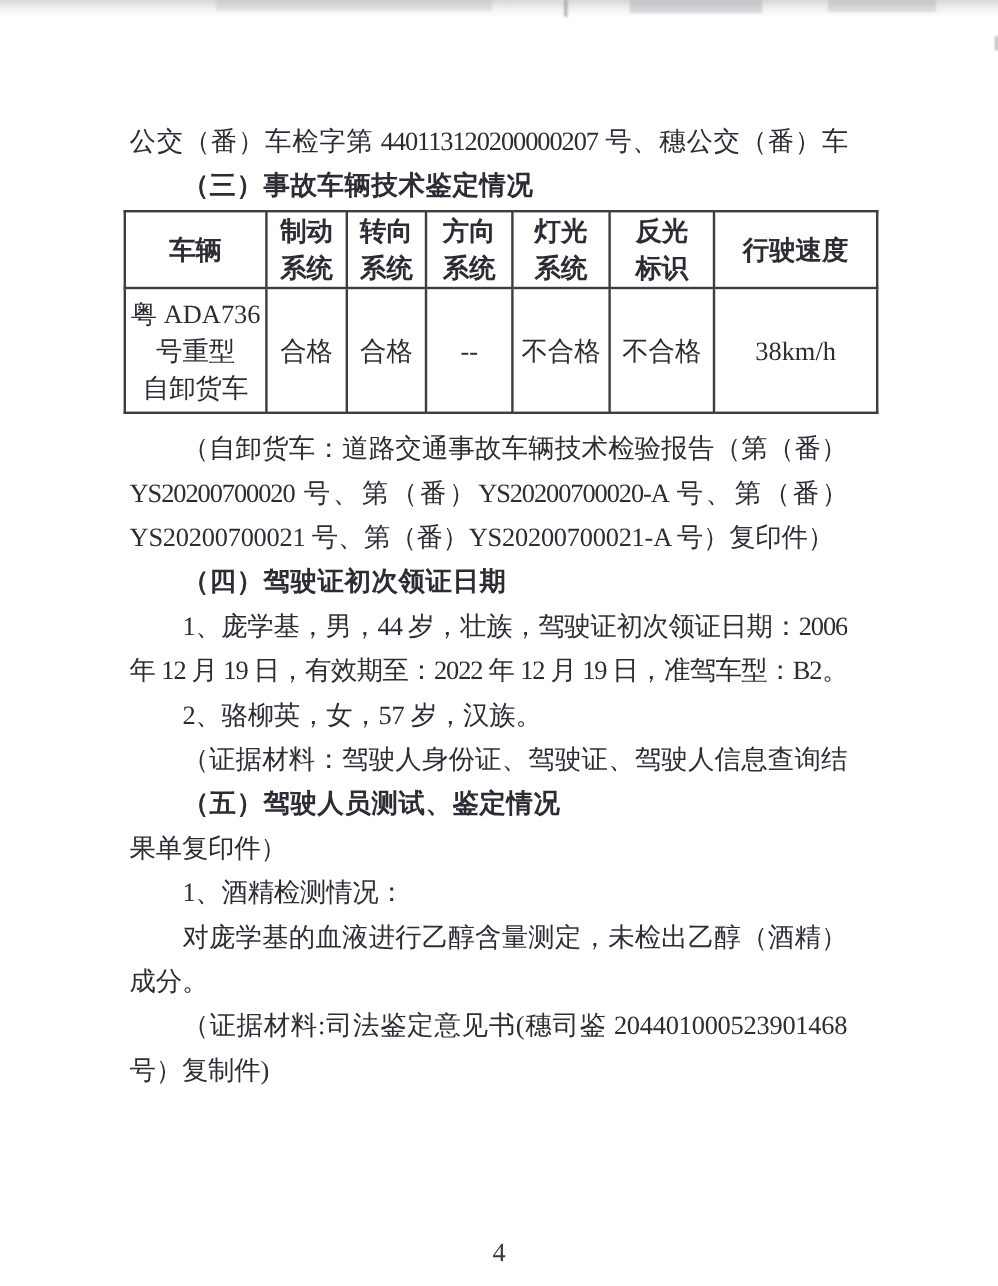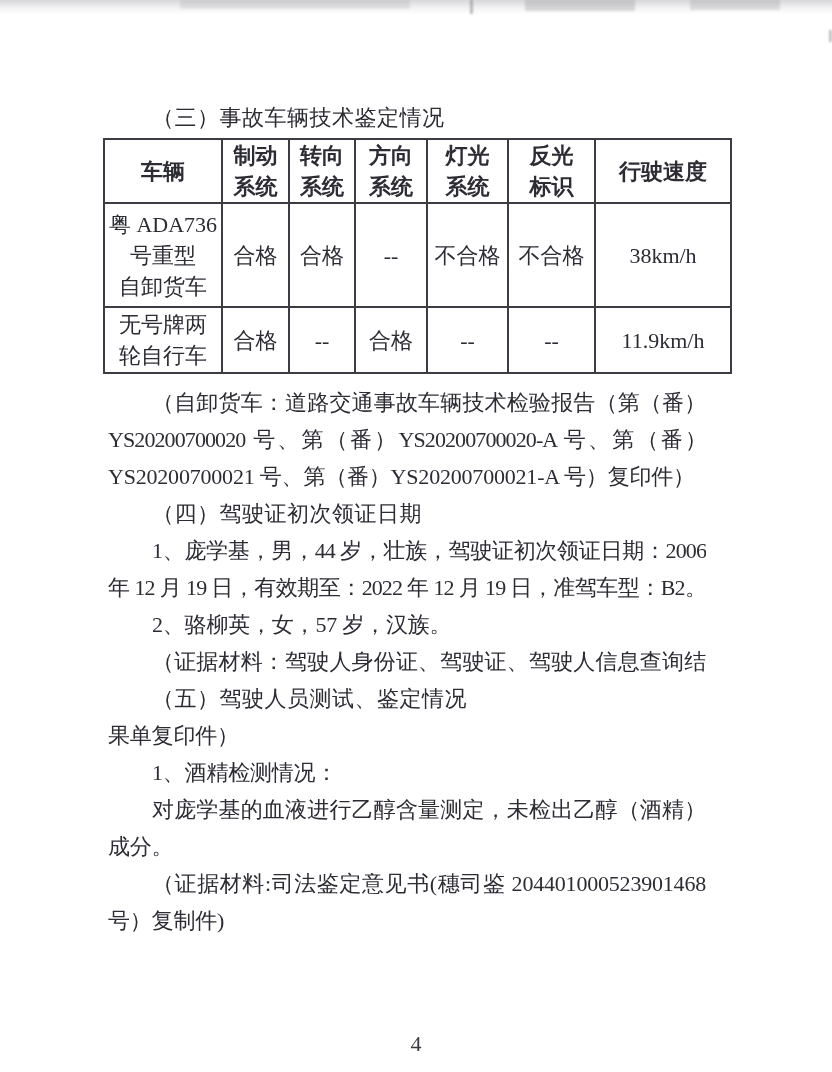--- a/index.html
+++ b/index.html
@@ -31,21 +31,21 @@
 
   .line {
     height:37px; line-height:37px;
     font-size:22px; letter-spacing:-0.2px;
     overflow:hidden;
     white-space:normal;
   }
   .justify { text-align:justify; text-align-last:justify; }
   .tight   { letter-spacing:-0.9px; }
   .indent  { text-indent:44px; }
-  .heading { font-weight:400; letter-spacing:0.5px; }
+  .heading { font-weight:700; letter-spacing:0.5px; }
 
   table.vtable {
     border-collapse:collapse;
     table-layout:fixed;
     width:627px;
     margin:2px 0 10px -5px;
   }
   .vtable th, .vtable td {
     border:2px solid #3c3c44;
     text-align:center; vertical-align:middle;
@@ -73,20 +73,21 @@
   <div class="scan-band">
     <span class="streak s1"></span>
     <span class="streak s2"></span>
     <span class="streak s3"></span>
     <span class="streak s4"></span>
   </div>
   <div class="edge-mark"></div>
 
   <div class="content">
 
+    <div class="line justify tight">公交（番）车检字第 440113120200000207 号、穗公交（番）车</div>
     <div class="line heading indent">（三）事故车辆技术鉴定情况</div>
 
     <table class="vtable">
       <colgroup>
         <col style="width:118px">
           <col style="width:67px">
           <col style="width:66px">
         <col style="width:72px">
           <col style="width:81px">
           <col style="width:87px">
@@ -113,30 +114,20 @@
           <td>粤 ADA736
 号重型
 自卸货车</td>
           <td>合格</td>
           <td>合格</td>
           <td>--</td>
           <td>不合格</td>
           <td>不合格</td>
           <td>38km/h</td>
         </tr>
-        <tr class="r-bike">
-          <td>无号牌两
-轮自行车</td>
-          <td>合格</td>
-          <td>--</td>
-          <td>合格</td>
-          <td>--</td>
-          <td>--</td>
-          <td>11.9km/h</td>
-        </tr>
       </tbody>
     </table>
 
     <div class="line indent justify">（自卸货车：道路交通事故车辆技术检验报告（第（番）</div>
     <div class="line justify tight">YS20200700020 号、第（番）YS20200700020-A 号、第（番）</div>
     <div class="line">YS20200700021 号、第（番）YS20200700021-A 号）复印件）</div>
     <div class="line heading indent">（四）驾驶证初次领证日期</div>
     <div class="line indent justify tight">1、庞学基，男，44 岁，壮族，驾驶证初次领证日期：2006</div>
     <div class="line justify tight">年 12 月 19 日，有效期至：2022 年 12 月 19 日，准驾车型：B2。</div>
     <div class="line indent">2、骆柳英，女，57 岁，汉族。</div>

